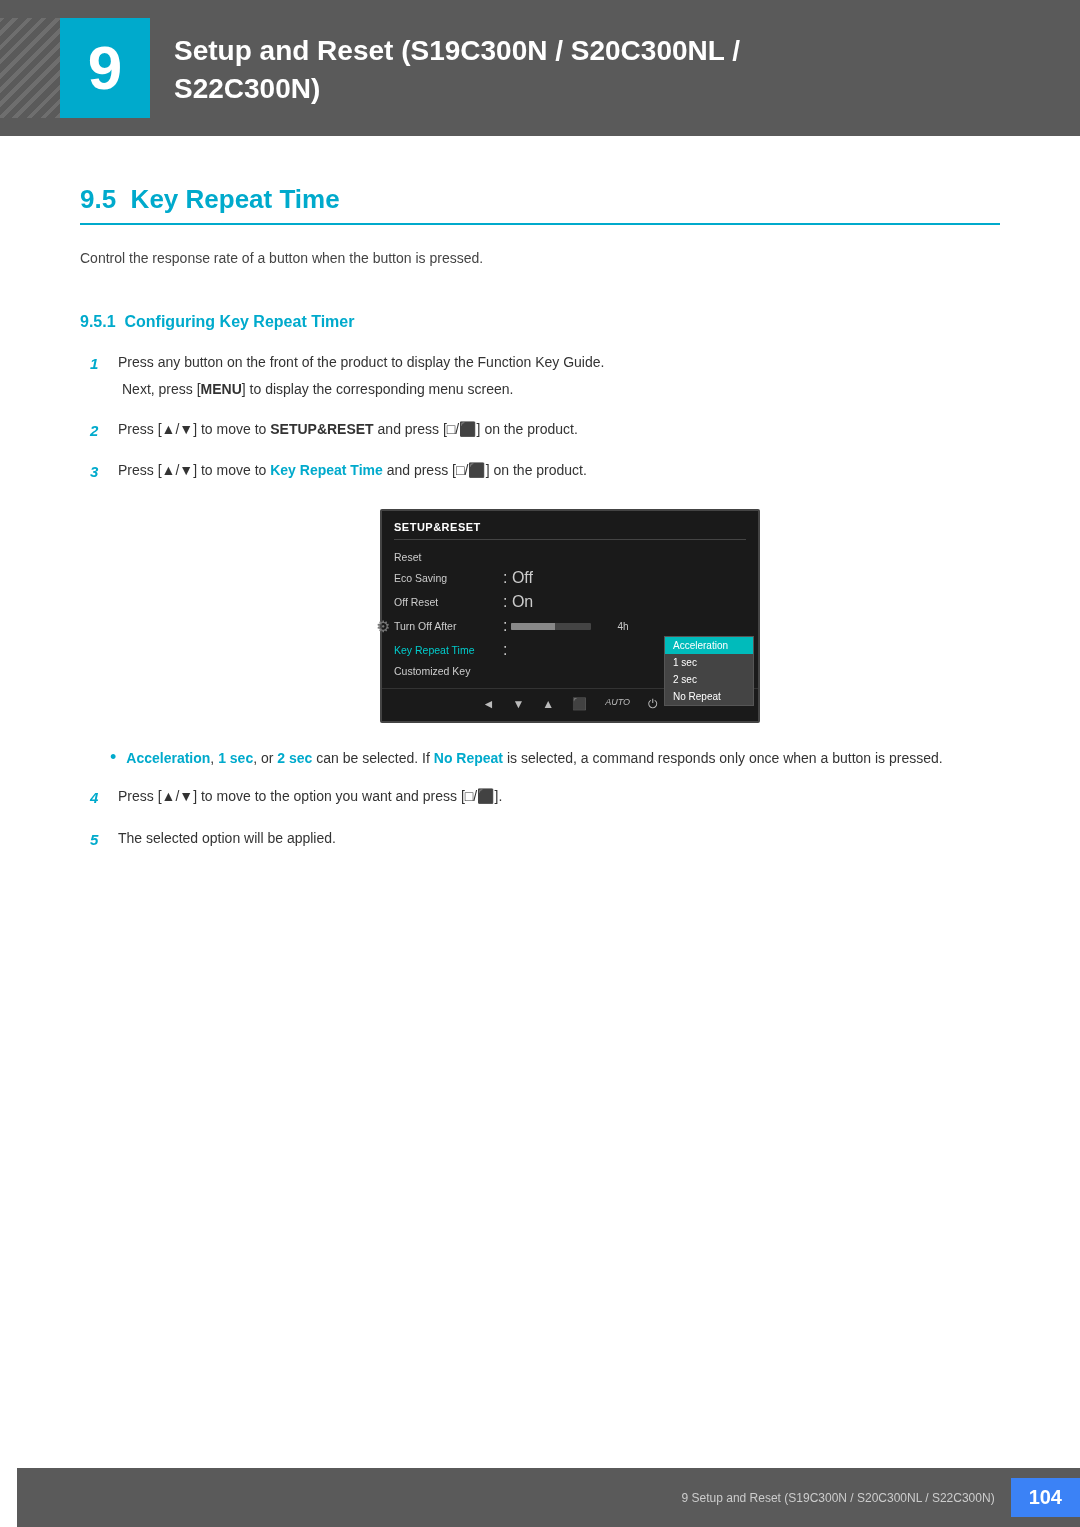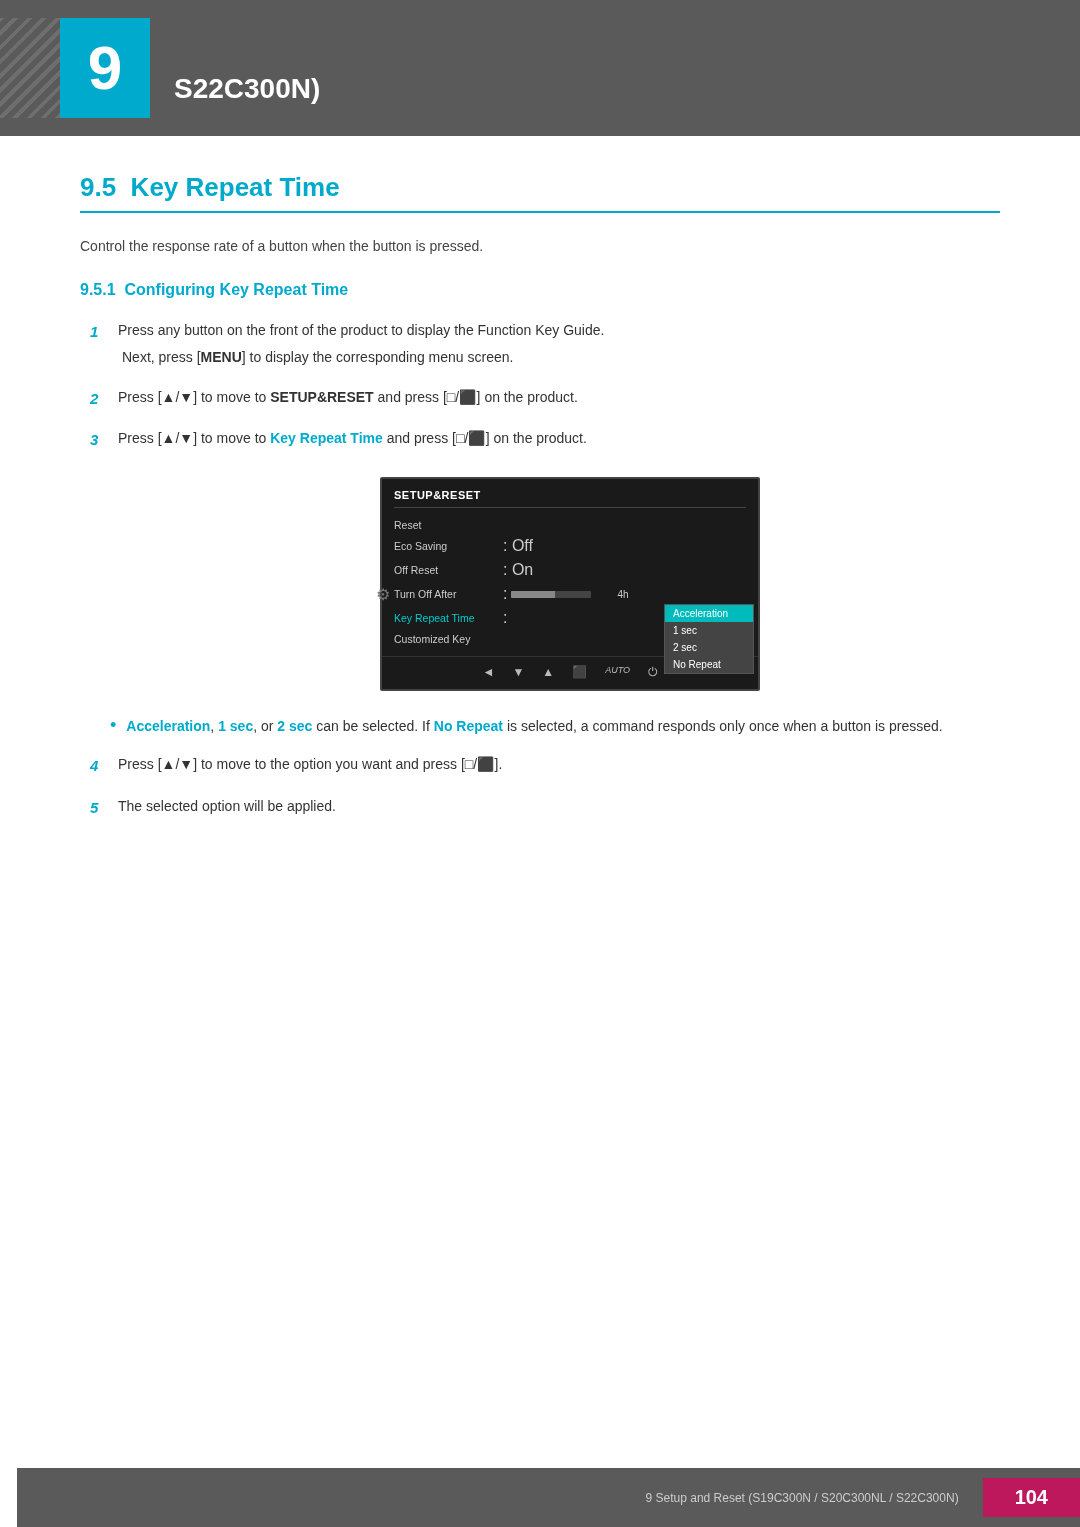--- a/index.html
+++ b/index.html
@@ -54,36 +54,36 @@
         rgba(255,255,255,0.12) 0px,
         rgba(255,255,255,0.12) 4px,
         transparent 4px,
         transparent 10px
       );
       flex-shrink: 0;
     }
 
     
     .content {
-      padding: 36px 80px 80px 80px;
+      padding: 48px 80px 80px 80px;
     }
 
     .section-title {
       font-size: 26px;
       font-weight: bold;
       color: #00aacc;
       border-bottom: 2px solid #00aacc;
       padding-bottom: 8px;
       margin-bottom: 22px;
     }
 
     .section-intro {
       font-size: 14px;
       color: #444;
-      margin-bottom: 24px;
+      margin-bottom: 44px;
       line-height: 1.6;
     }
 
     .subsection-title {
       font-size: 16px;
       font-weight: bold;
       color: #00aacc;
       margin-bottom: 20px;
     }
 
@@ -292,52 +292,52 @@
       padding: 10px 0;
     }
 
     .footer-text {
       color: #ccc;
       font-size: 12px;
       margin-right: 0;
     }
 
     .footer-page {
-      background: #be185d;
+      background: #3b82f6;
       color: #fff;
       font-size: 20px;
       font-weight: bold;
-      padding: 8px 32px;
-      margin-left: 24px;
+      padding: 8px 18px;
+      margin-left: 16px;
     }
   </style>
 </head>
 <body>
 
 <div class="header">
   <div class="header-pattern"></div>
   <div class="chapter-number-box">
     <span class="chapter-number">9</span>
   </div>
   <div class="header-title">
-    <br>
+    <span>Setup and Reset (S19C300N / S20C300NL /</span><br>
     <span>S22C300N)</span>
   </div>
 </div>
 
 <div class="content">
 
   <div class="section-title">
     <span>9.5</span>&nbsp;&nbsp;<span>Key Repeat Time</span>
   </div>
 
   <p class="section-intro">Control the response rate of a button when the button is pressed.</p>
 
   <div class="subsection-title">
-    <span>9.5.1</span>&nbsp;&nbsp;<span>Configuring Key Repeat Time</span>
+    <span>9.5.1</span>&nbsp;&nbsp;<span>Configuring Key Repeat Timer</span>
   </div>
 
   <ol class="steps">
 
     <li class="step">
       <span class="step-num">1</span>
       <div class="step-content">
         <span>Press any button on the front of the product to display the Function Key Guide.</span>
         <div class="step-sub">Next, press [<strong>MENU</strong>] to display the corresponding menu screen.</div>
       </div>

